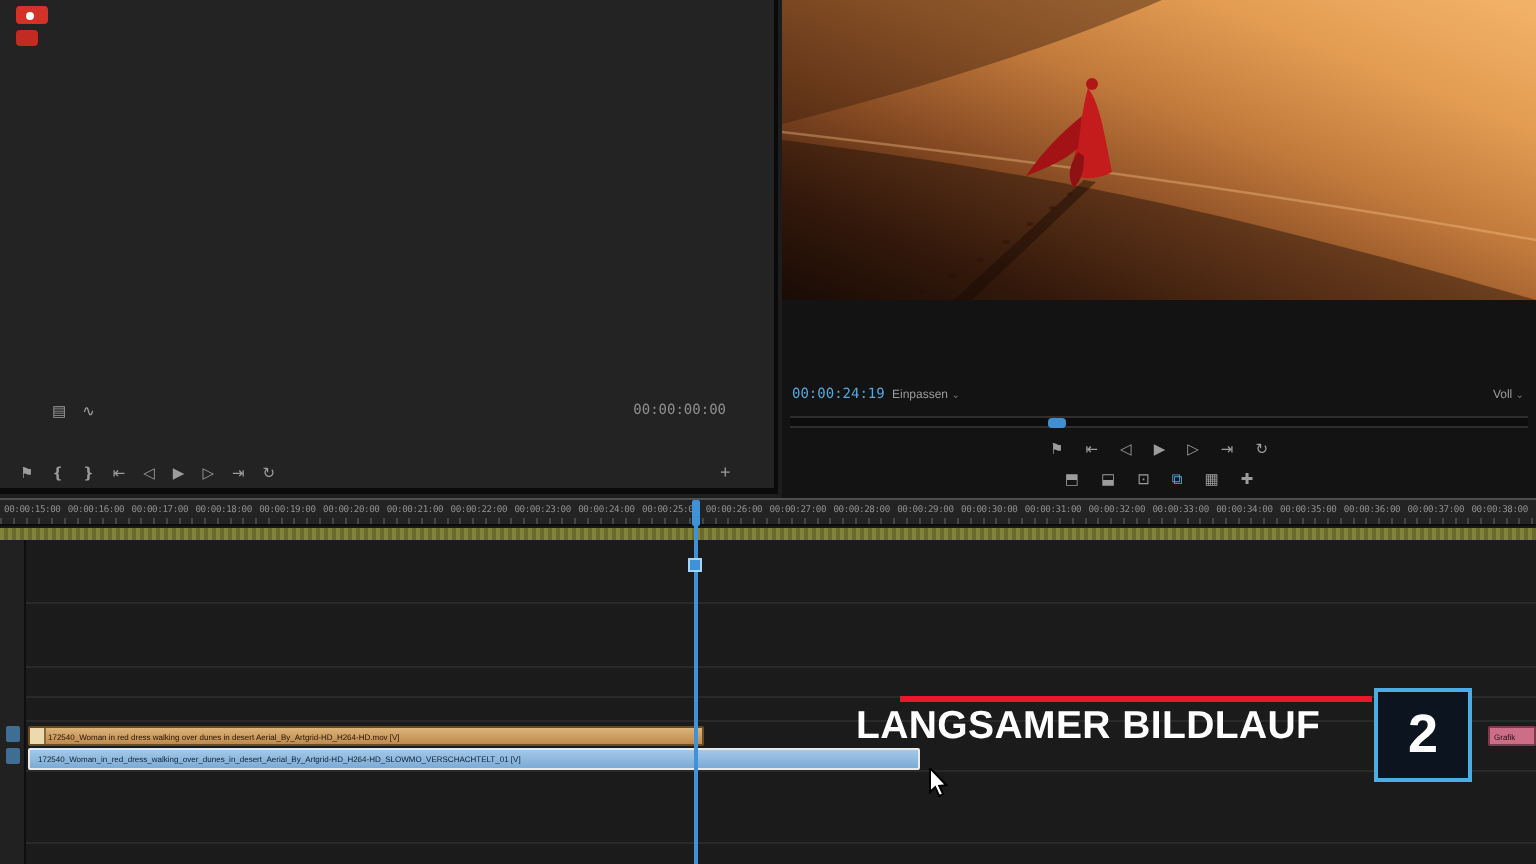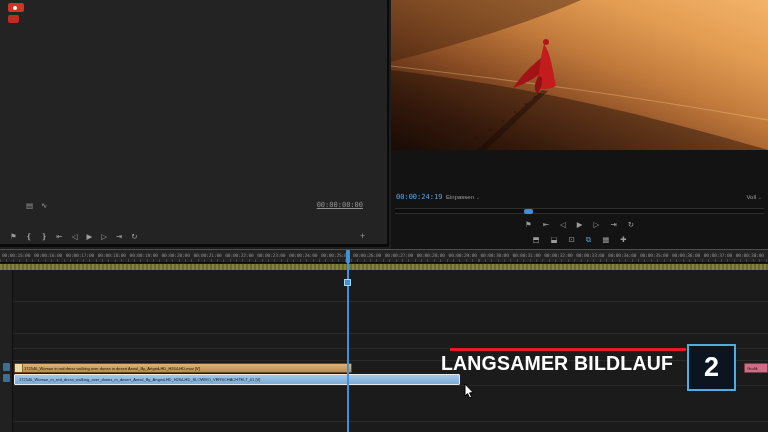--- a/index.html
+++ b/index.html
@@ -11,21 +11,21 @@
   
   .source-panel {
     position:absolute; left:0; top:0; width:389px; height:247px;
     background:#232323; border-right:2px solid #0a0a0a; border-bottom:3px solid #0a0a0a;
   }
   .rec-badge1 { position:absolute; left:8px; top:3px; width:16px; height:9px; background:#d23228; border-radius:2px; }
   .rec-badge1::after { content:""; position:absolute; left:5px; top:2.5px; width:4px; height:4px; background:#fff; border-radius:50%; }
   .rec-badge2 { position:absolute; left:8px; top:15px; width:11px; height:8px; background:#c22a22; border-radius:2px; }
   .src-info-row { position:absolute; left:0; top:199px; width:100%; height:14px; }
   .src-media-icons { position:absolute; left:26px; top:1px; display:flex; gap:8px; }
-  .src-duration { position:absolute; right:24px; top:2px; color:#8f8f8f; font:7px "DejaVu Sans Mono",monospace;text-decoration:underline; }
+  .src-duration { position:absolute; right:24px; top:2px; color:#8f8f8f; font:7px "DejaVu Sans Mono",monospace; }
   .src-transport { position:absolute; left:10px; top:231px; display:flex; gap:9px; align-items:center; }
   .src-plus { position:absolute; left:360px; top:231px; color:#9c9c9c; font-size:9px; cursor:default; }
   .icn { color:#9c9c9c; font-size:7.5px; line-height:12px; font-family:"DejaVu Sans",sans-serif; }
   .icn.active { color:#4fa8e0; }
   
   .program-panel {
     position:absolute; left:391px; top:0; width:377px; height:263px;
     background:#131313; border-bottom:3px solid #0a0a0a;
   }
   .video-frame { position:absolute; left:0; top:0; width:377px; height:150px; background:#000; }
@@ -61,21 +61,21 @@
   .clip-nested { left:14px; top:124px; width:446px; height:11px;
     background:linear-gradient(#a3c8e8,#7cabd6); border:1px solid #e9e9e9;
     color:#0c2030; font-size:4px; line-height:10px; padding-left:4px; }
   .clip-graphic { left:744px; top:113px; width:24px; height:10px;
     background:#cc6e86; border:1px solid #7d3a4e; color:#2b0c16; font-size:4px; line-height:9px; padding-left:2px; }
   .playhead-line { position:absolute; left:347px; top:0; bottom:0; width:1.5px; background:#3f92d8; z-index:5; }
   .playhead-top { position:absolute; left:345.5px; top:0; width:4px; height:13px; background:#3f92d8; border-radius:1px; z-index:6; }
   .playhead-handle { position:absolute; left:344px; top:29px; width:7px; height:7px; background:#3f92d8; border:1px solid #a8d4f2; z-index:6; }
   
   .red-rule { position:absolute; left:450px; top:348px; width:236px; height:3px; background:#e8182d; z-index:10; }
-  .ov-title { position:absolute; left:428px; top:352px; width:258px; text-align:center;
+  .ov-title { position:absolute; left:428px; top:352px; width:258px; text-align:left;
     font-size:19.5px; font-weight:bold; color:#ffffff; letter-spacing:0.2px; z-index:10; }
   .ov-sub { position:absolute; left:450px; top:378px; width:236px; text-align:center;
     font-size:17px; font-weight:bold; color:#e8182d; letter-spacing:1px; z-index:10; }
   .num-badge { position:absolute; left:687px; top:344px; width:49px; height:47px;
     background:#0c151f; border:2.5px solid #4aaee4; z-index:10;
     display:flex; align-items:center; justify-content:center;
     color:#fff; font-size:27px; font-weight:bold; }
   .cursor { position:absolute; left:464px; top:384px; z-index:12; }
 </style>
 </head>

